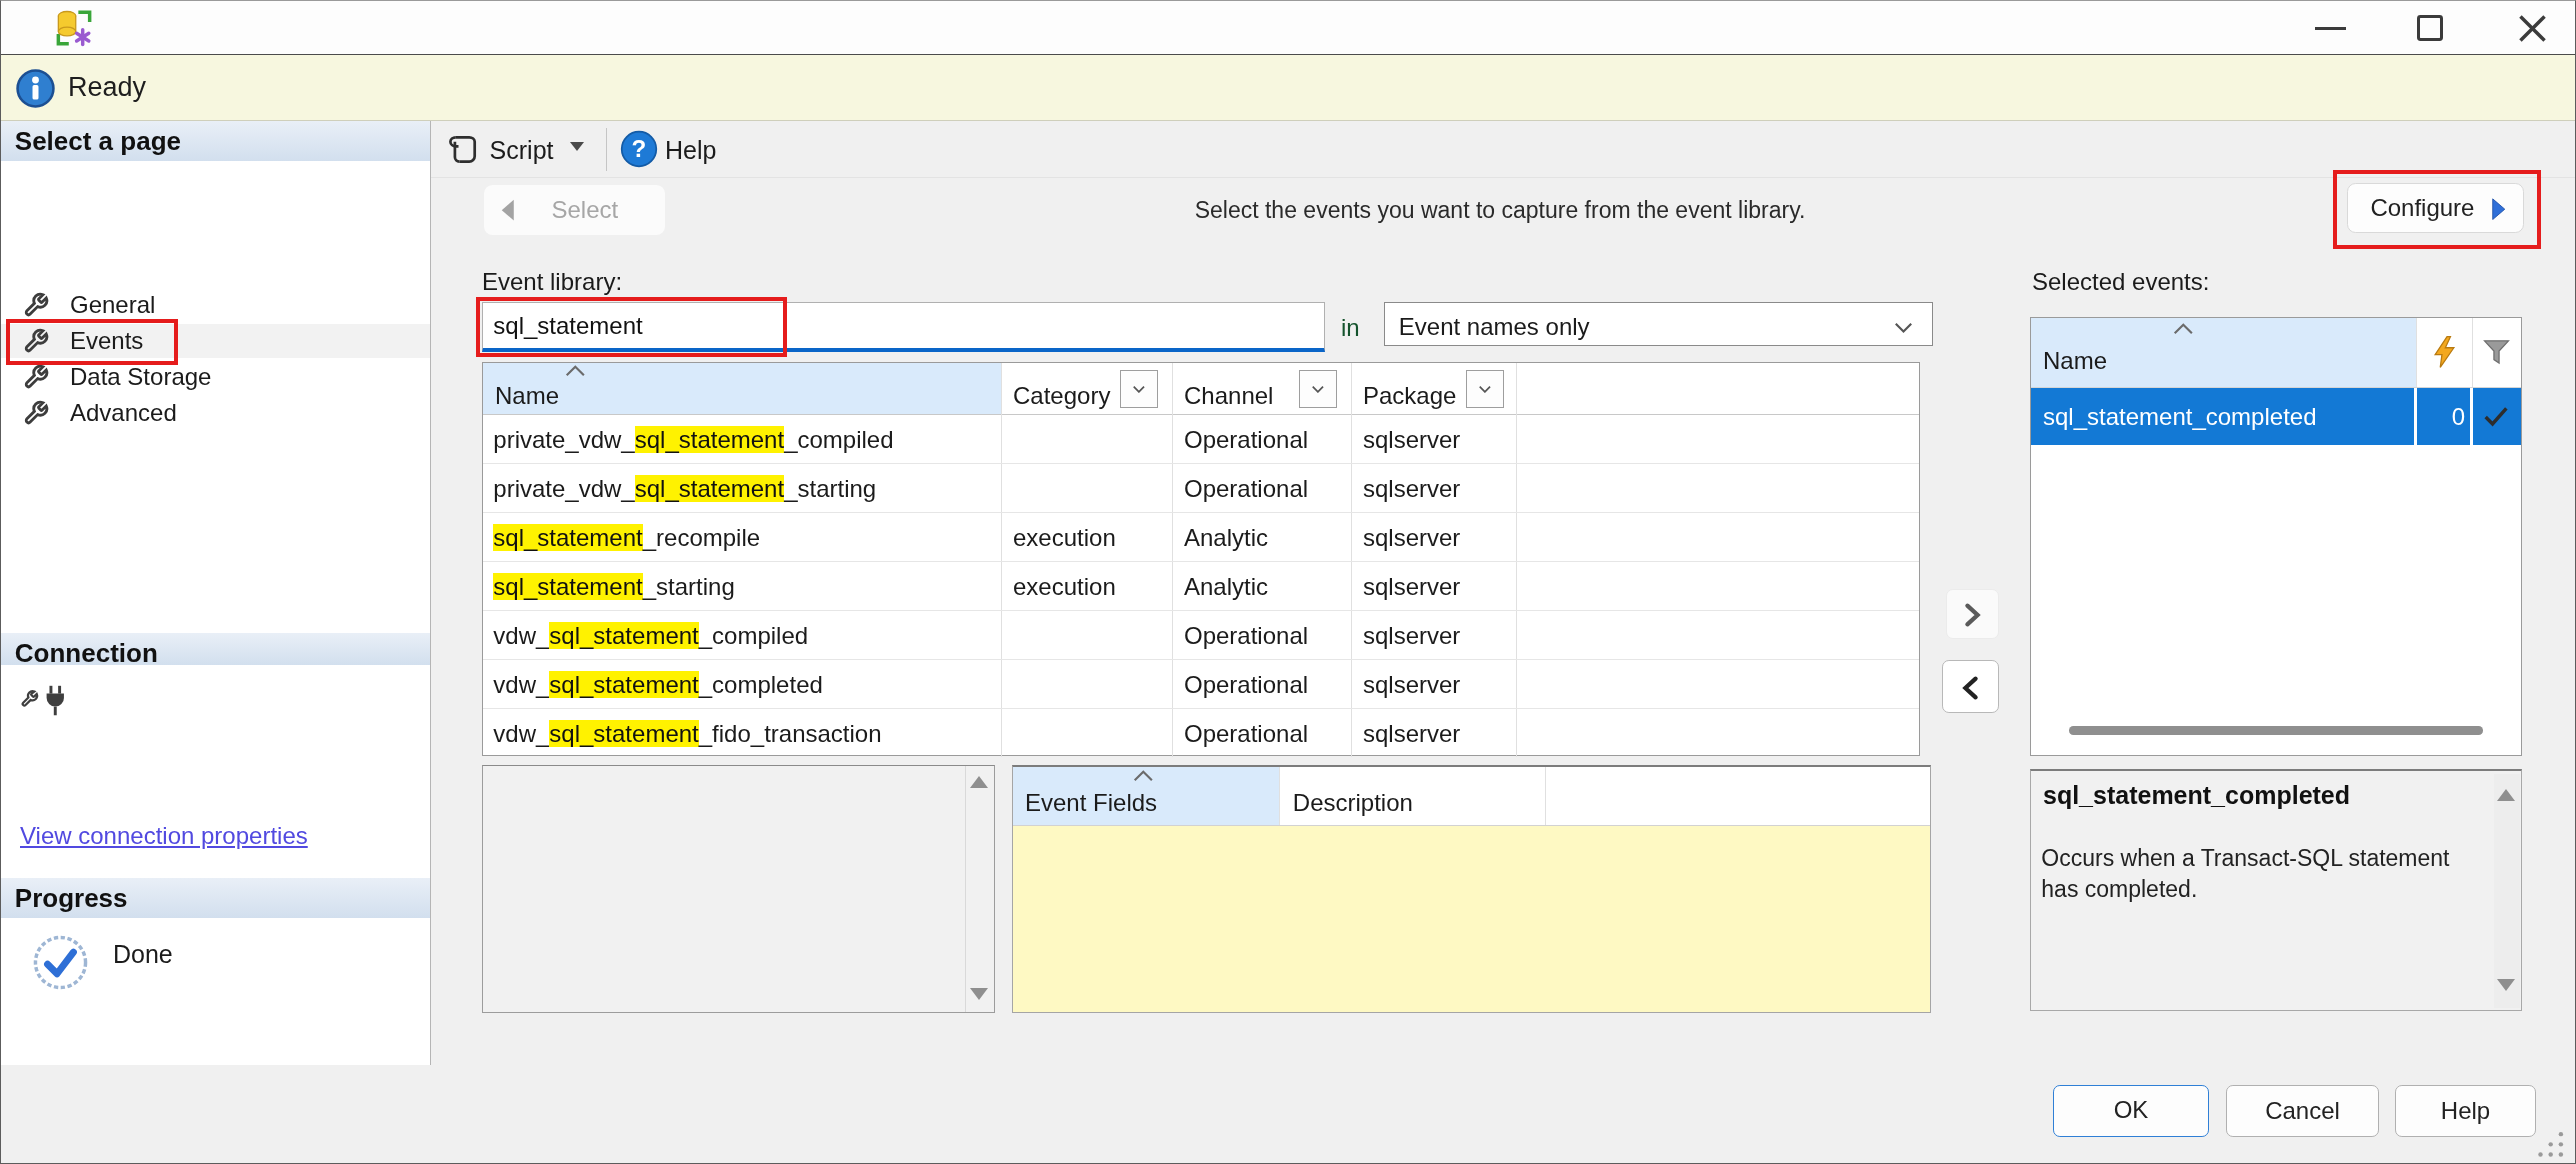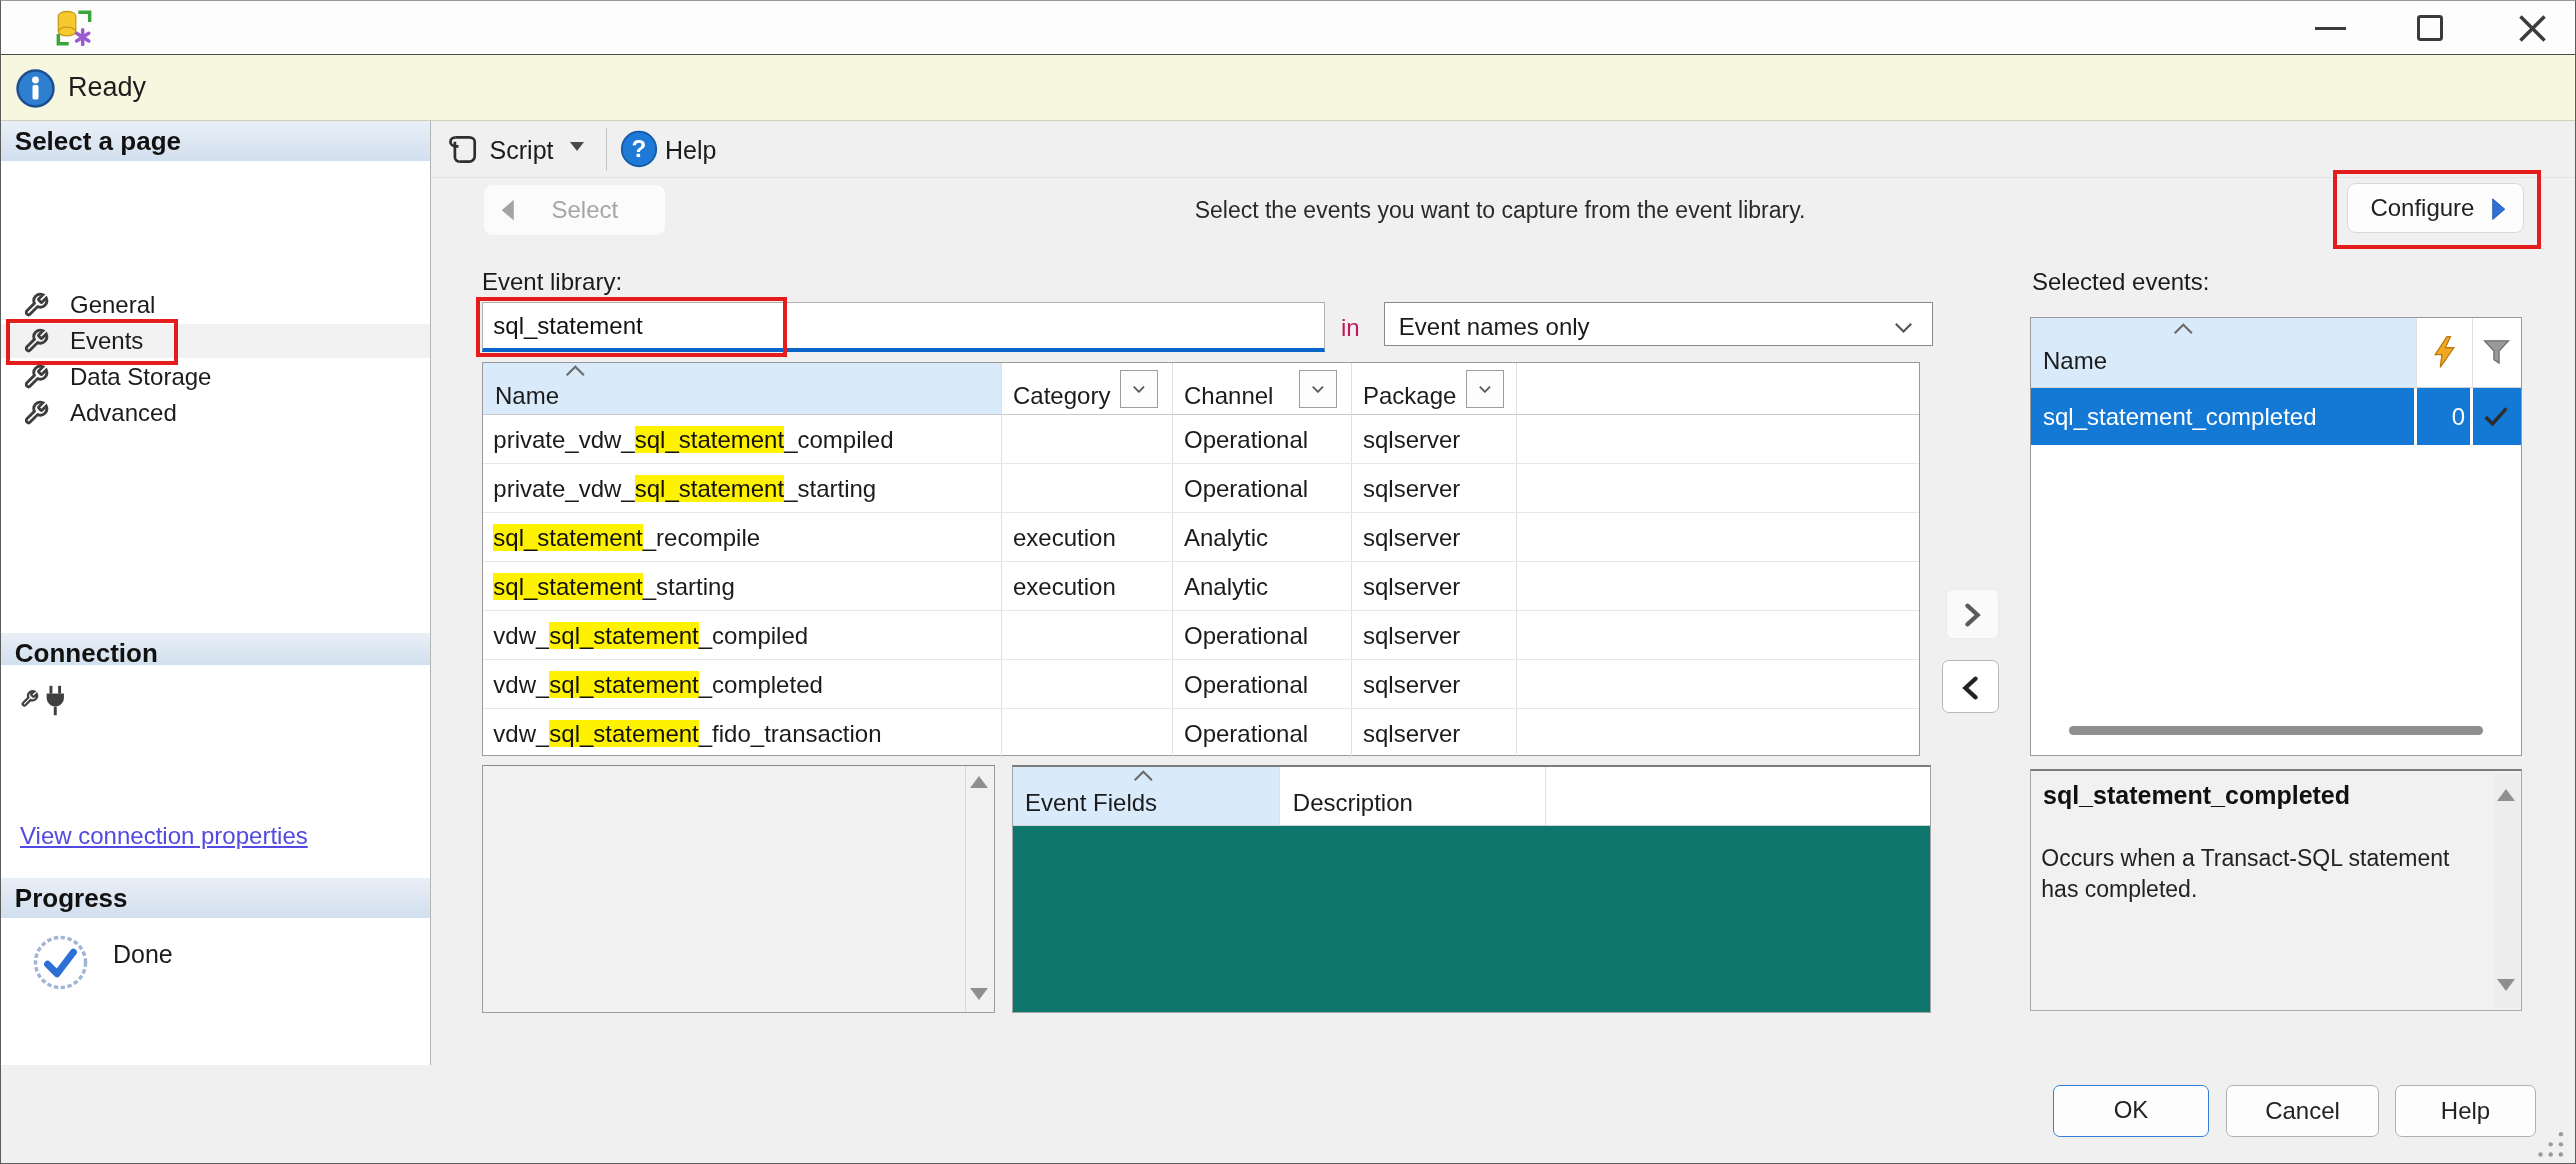--- a/index.html
+++ b/index.html
@@ -176,21 +176,21 @@
   </div>
   <div class="abs redbox" style="left:2332px;top:169px;width:208px;height:79px;"></div>
 
   <div class="abs" style="left:481px;top:267px;font-size:24px;">Event library:</div>
 
   <div class="abs" style="left:481px;top:301px;width:843px;height:50px;background:#ffffff;border:0.9px solid #b0b0b0;border-bottom:4.3px solid #0a65c8;">
     <span style="position:absolute;left:10.3px;top:0;line-height:45px;font-size:24px;color:#111;">sql_statement</span>
   </div>
   <div class="abs redbox" style="left:475px;top:296px;width:311px;height:60px;"></div>
 
-  <span class="abs" style="left:1340px;top:313px;font-size:24px;color:#be185d;">in</span>
+  <span class="abs" style="left:1340px;top:313px;font-size:24px;color:#14532d;">in</span>
 
   <div class="abs" style="left:1383px;top:301px;width:549px;height:44px;background:#ffffff;border:0.9px solid #8a8a8a;">
     <span style="position:absolute;left:13.8px;top:0;line-height:48px;font-size:24px;">Event names only</span>
     <span class="abs" style="left:509px;top:19px;">
       <svg width="19" height="12" viewBox="0 0 22 14">
           <polyline points="2,2 11,11 20,2" fill="none" stroke="#555" stroke-width="2.5"></polyline>
         </svg>
     </span>
   </div>
 
@@ -280,21 +280,21 @@
     </div>
   </div>
 
   <div class="abs" style="left:481px;top:764px;width:513px;height:248px;background:#f1f1f1;border:0.9px solid #9c9c9c;border-top:1.7px solid #8a8a8a;">
     <div class="abs" style="left:482px;top:0;width:29px;height:246px;border-left:0.9px solid #d9d9d9;">
       <div class="abs scroll-tri-up" style="left:4.3px;top:10.3px;"></div>
       <div class="abs scroll-tri-down" style="left:4.3px;top:222px;"></div>
     </div>
   </div>
 
-  <div class="abs" style="left:1011px;top:764px;width:919px;height:248px;background:#0f766e;border:0.9px solid #a5a5a5;border-top:2.6px solid #7c7c7c;">
+  <div class="abs" style="left:1011px;top:764px;width:919px;height:248px;background:#fef9c3;border:0.9px solid #a5a5a5;border-top:2.6px solid #7c7c7c;">
     <div class="abs tbl-head-blue" style="left:0;top:0;width:266px;height:58px;">
       <span class="abs" style="left:120px;top:3.4px;">
         <svg width="20.6" height="12" viewBox="0 0 24 14">
             <polyline points="2,12 12,2 22,12" fill="none" stroke="#6b6b6b" stroke-width="2.5"></polyline>
           </svg>
       </span>
       <span style="position:absolute;left:12px;top:22.4px;font-size:24px;">Event Fields</span>
     </div>
     <div class="abs" style="left:266px;top:0;width:267px;height:58px;background:#ffffff;">
       <span style="position:absolute;left:13.8px;top:22.4px;font-size:24px;">Description</span>

